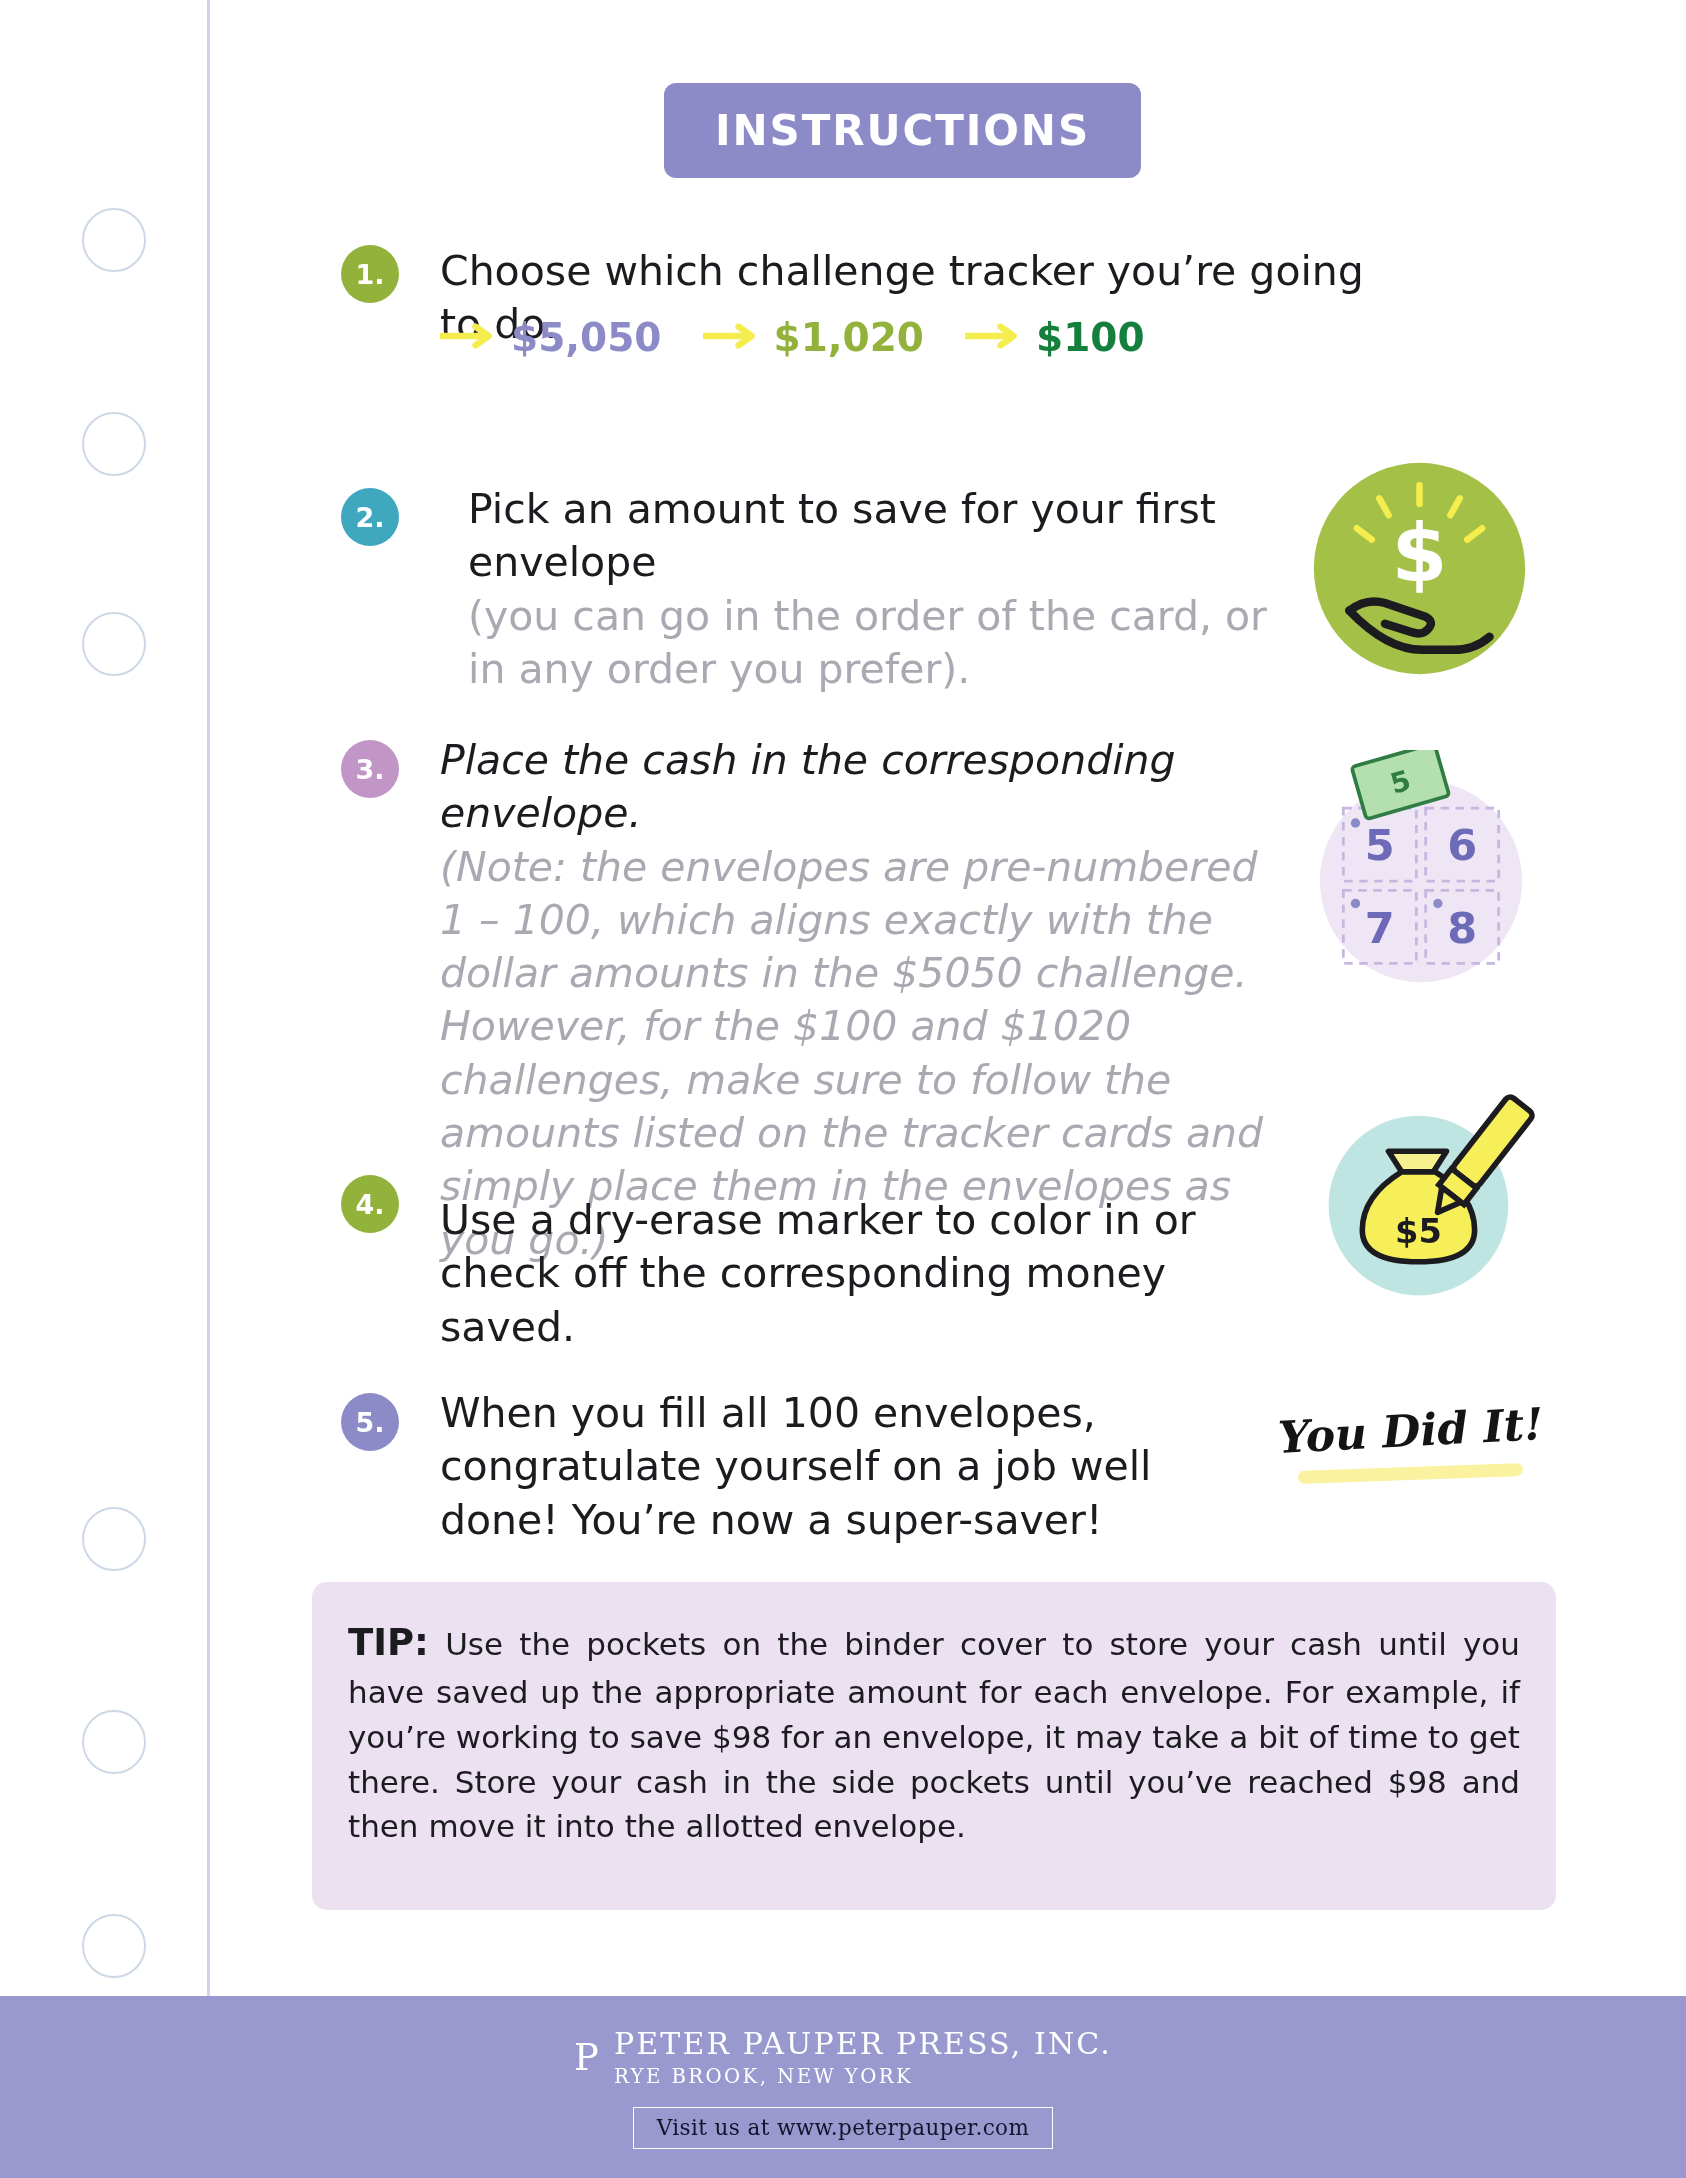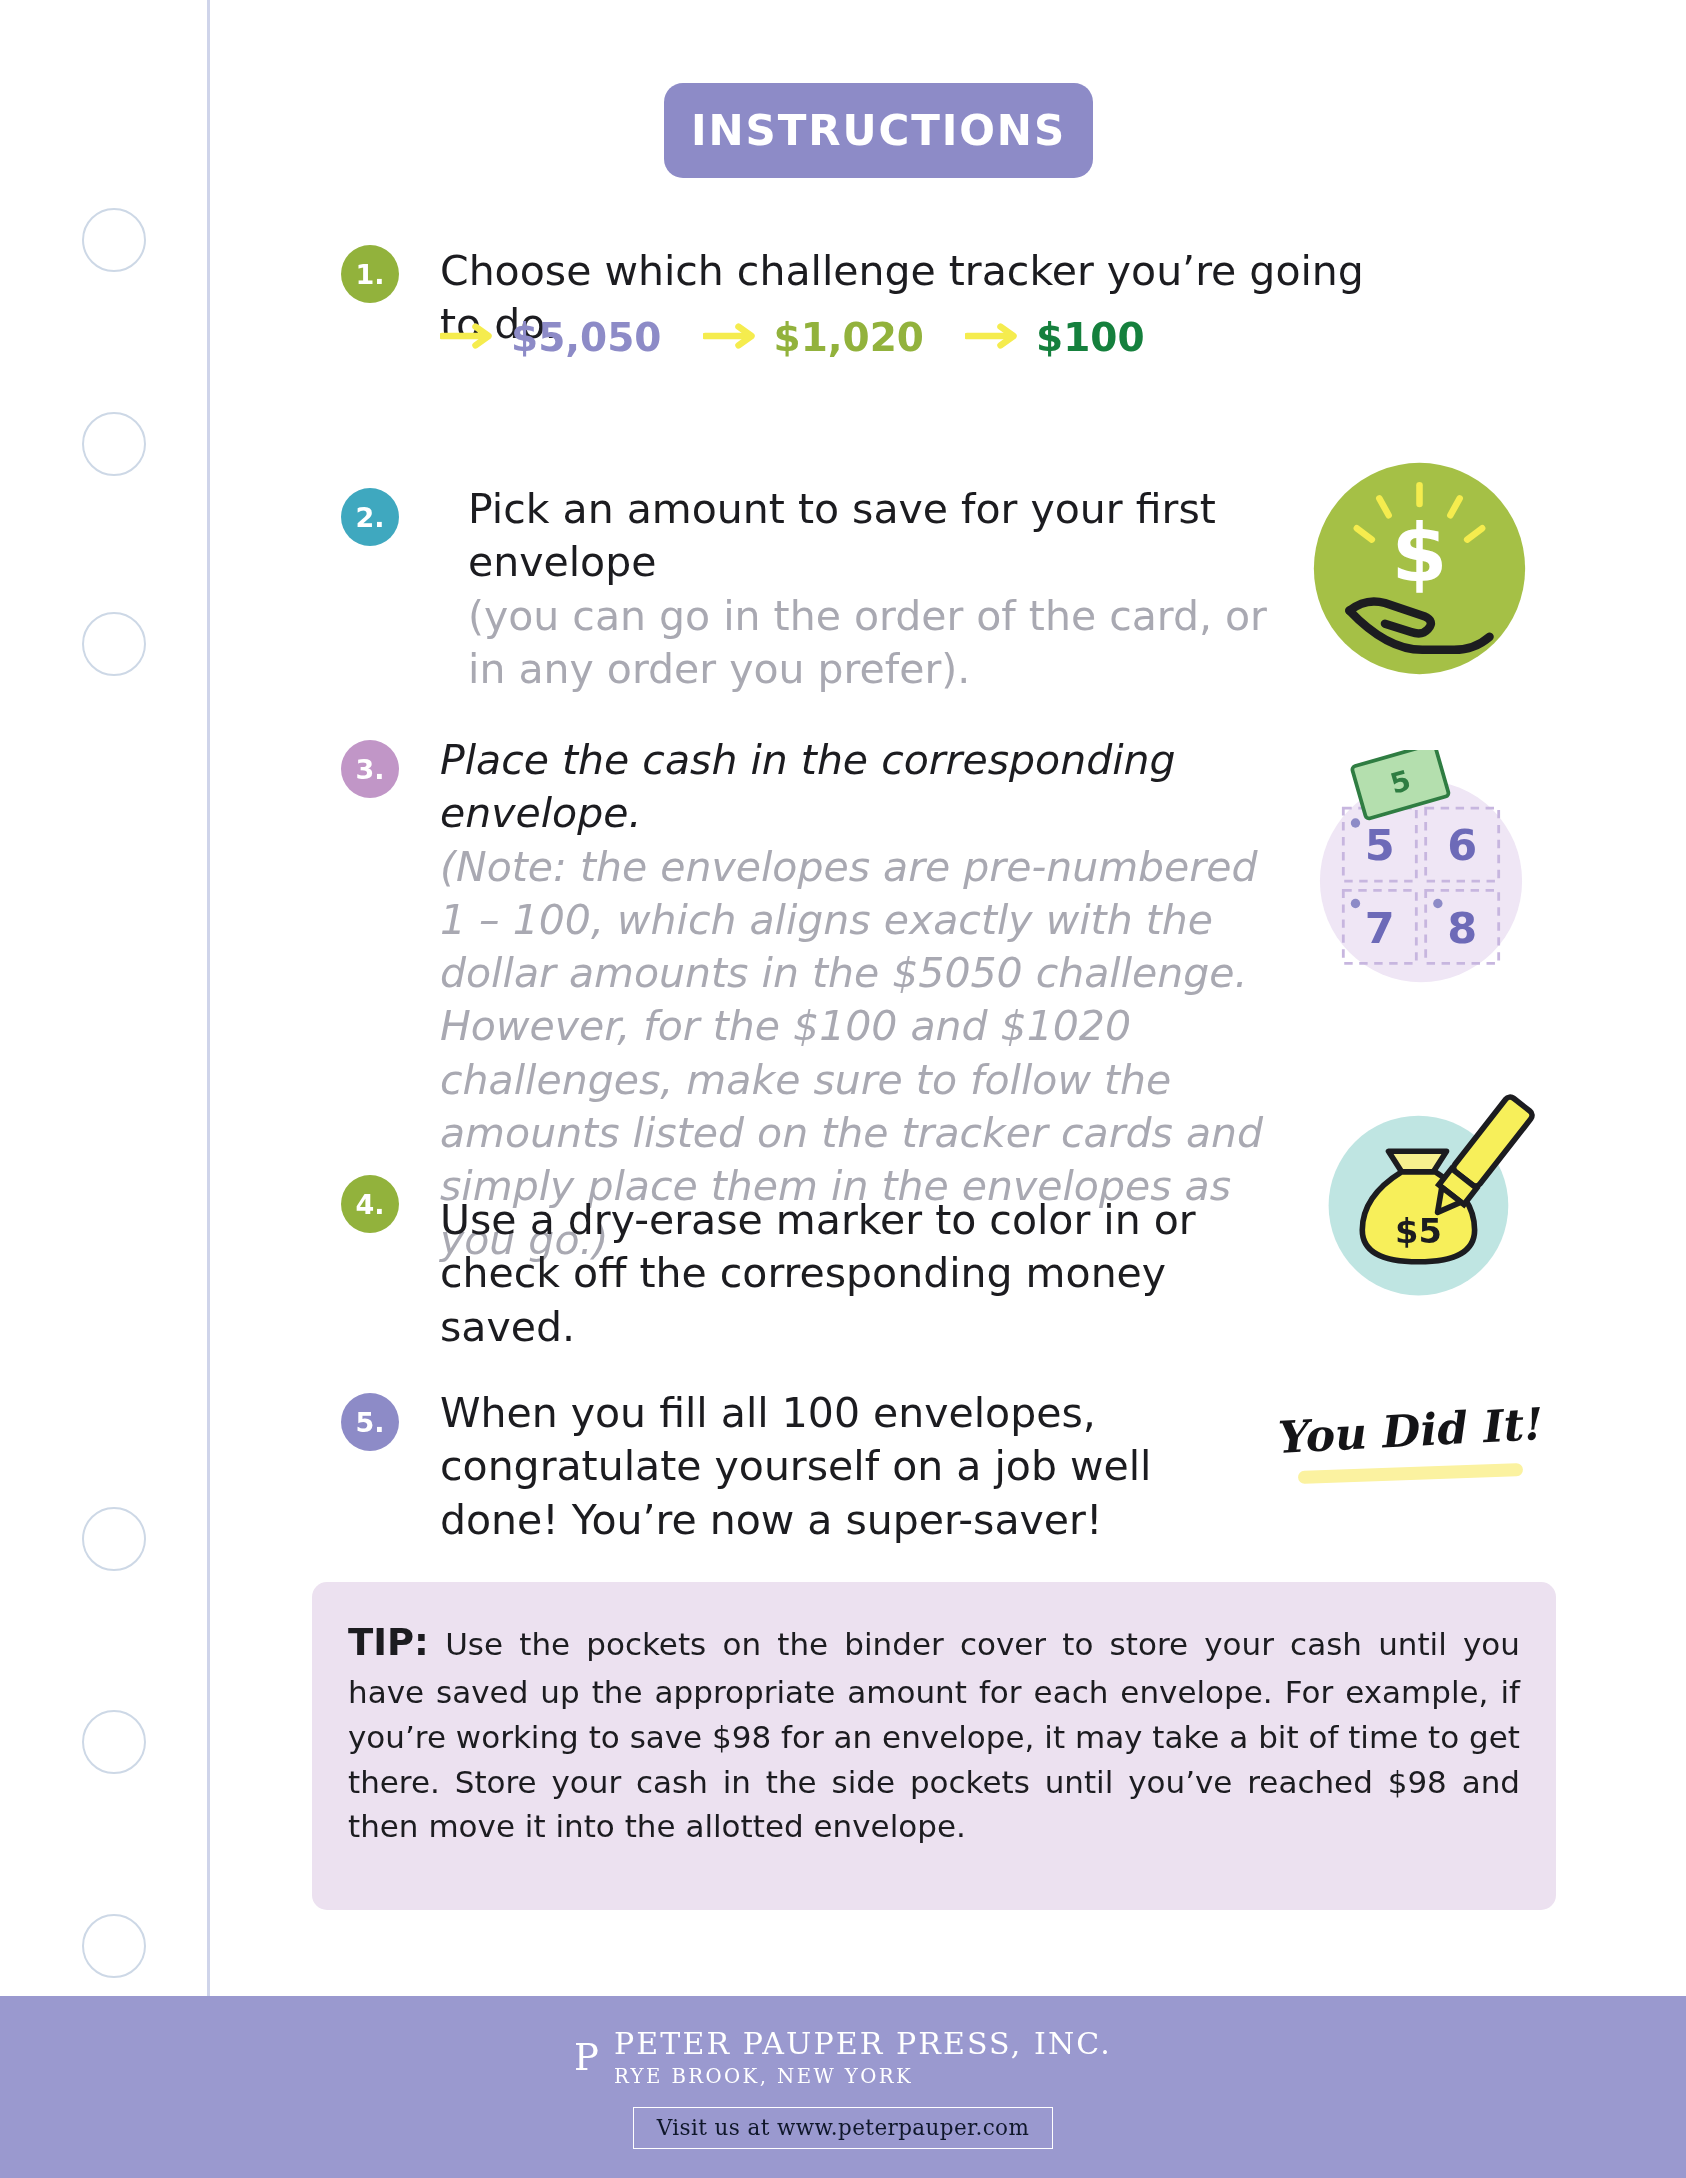--- a/index.html
+++ b/index.html
@@ -47,24 +47,24 @@
     border-radius: 50%;
     background: #ffffff;
     box-sizing: border-box;
   }
 
   
   .banner {
     position: absolute;
     left: 664px;
     top: 83px;
-    width: 429px;
+    width: 477px;
     height: 95px;
     background: #8d8bc7;
-    border-radius: 19px;
+    border-radius: 12px;
     display: flex;
     align-items: center;
     justify-content: center;
   }
   .banner-title {
     color: #ffffff;
     font-size: 42px;
     font-weight: bold;
     letter-spacing: 1.9px;
     font-family: "DejaVu Sans", sans-serif;

